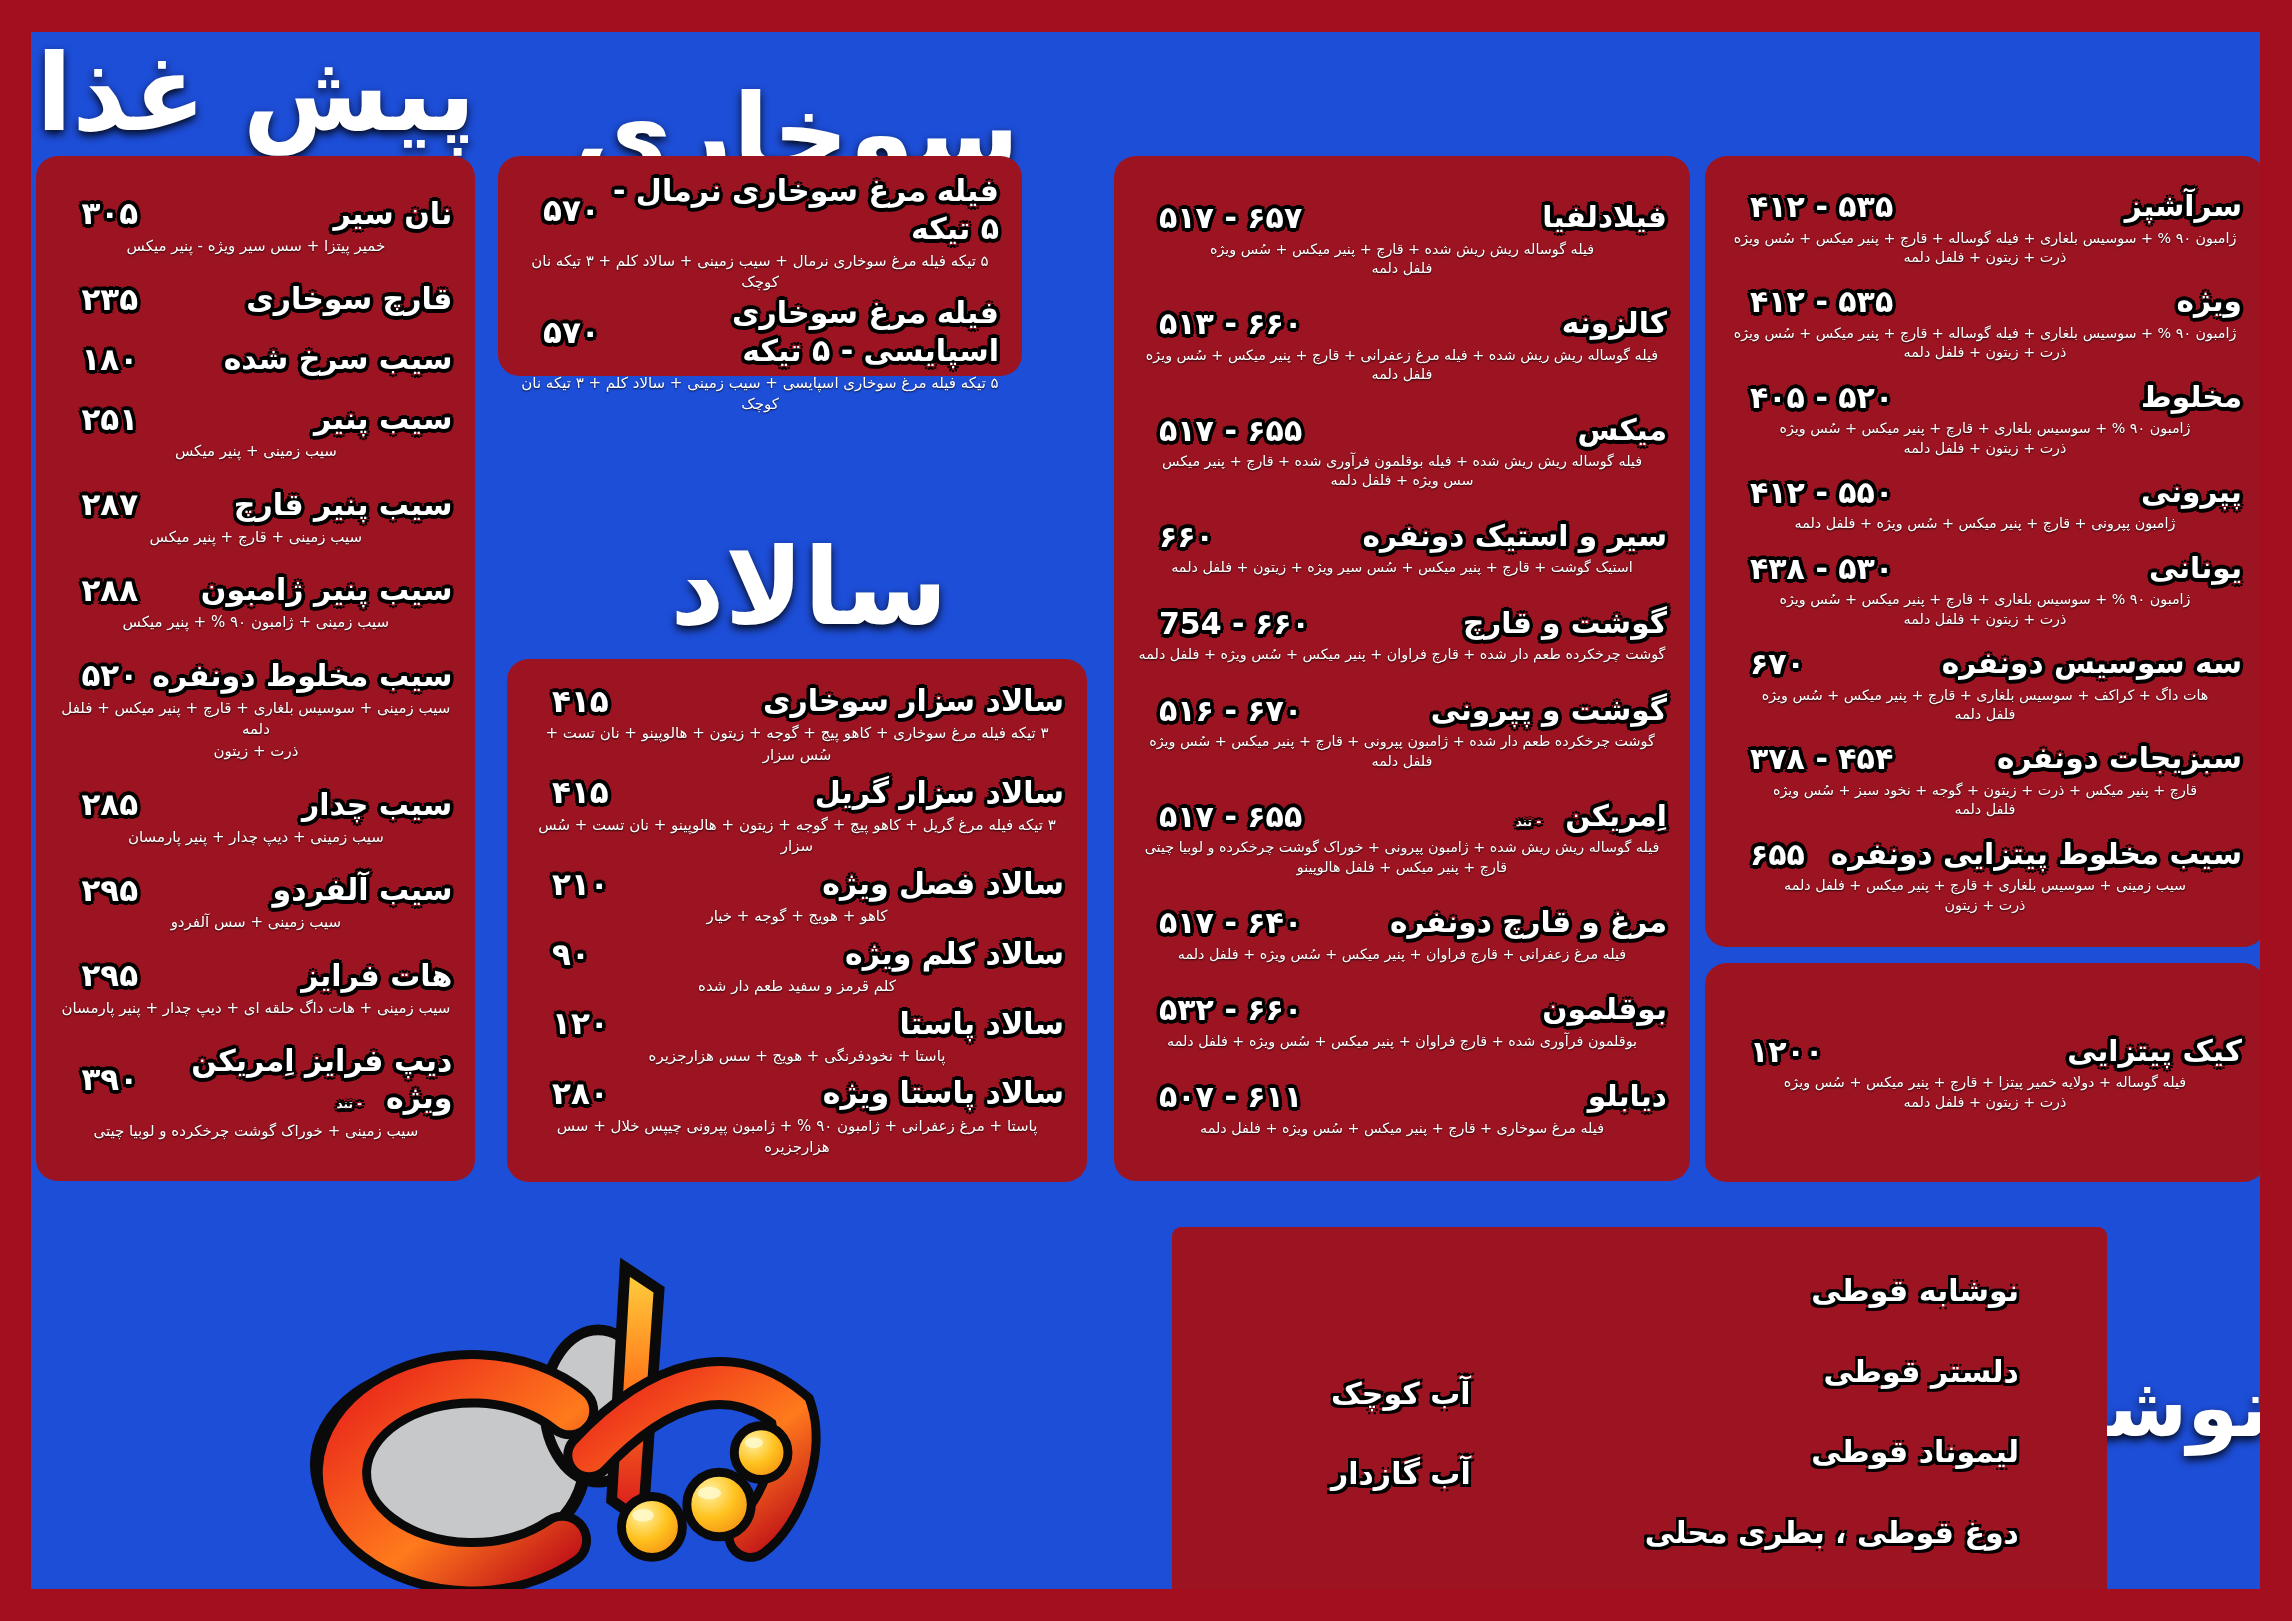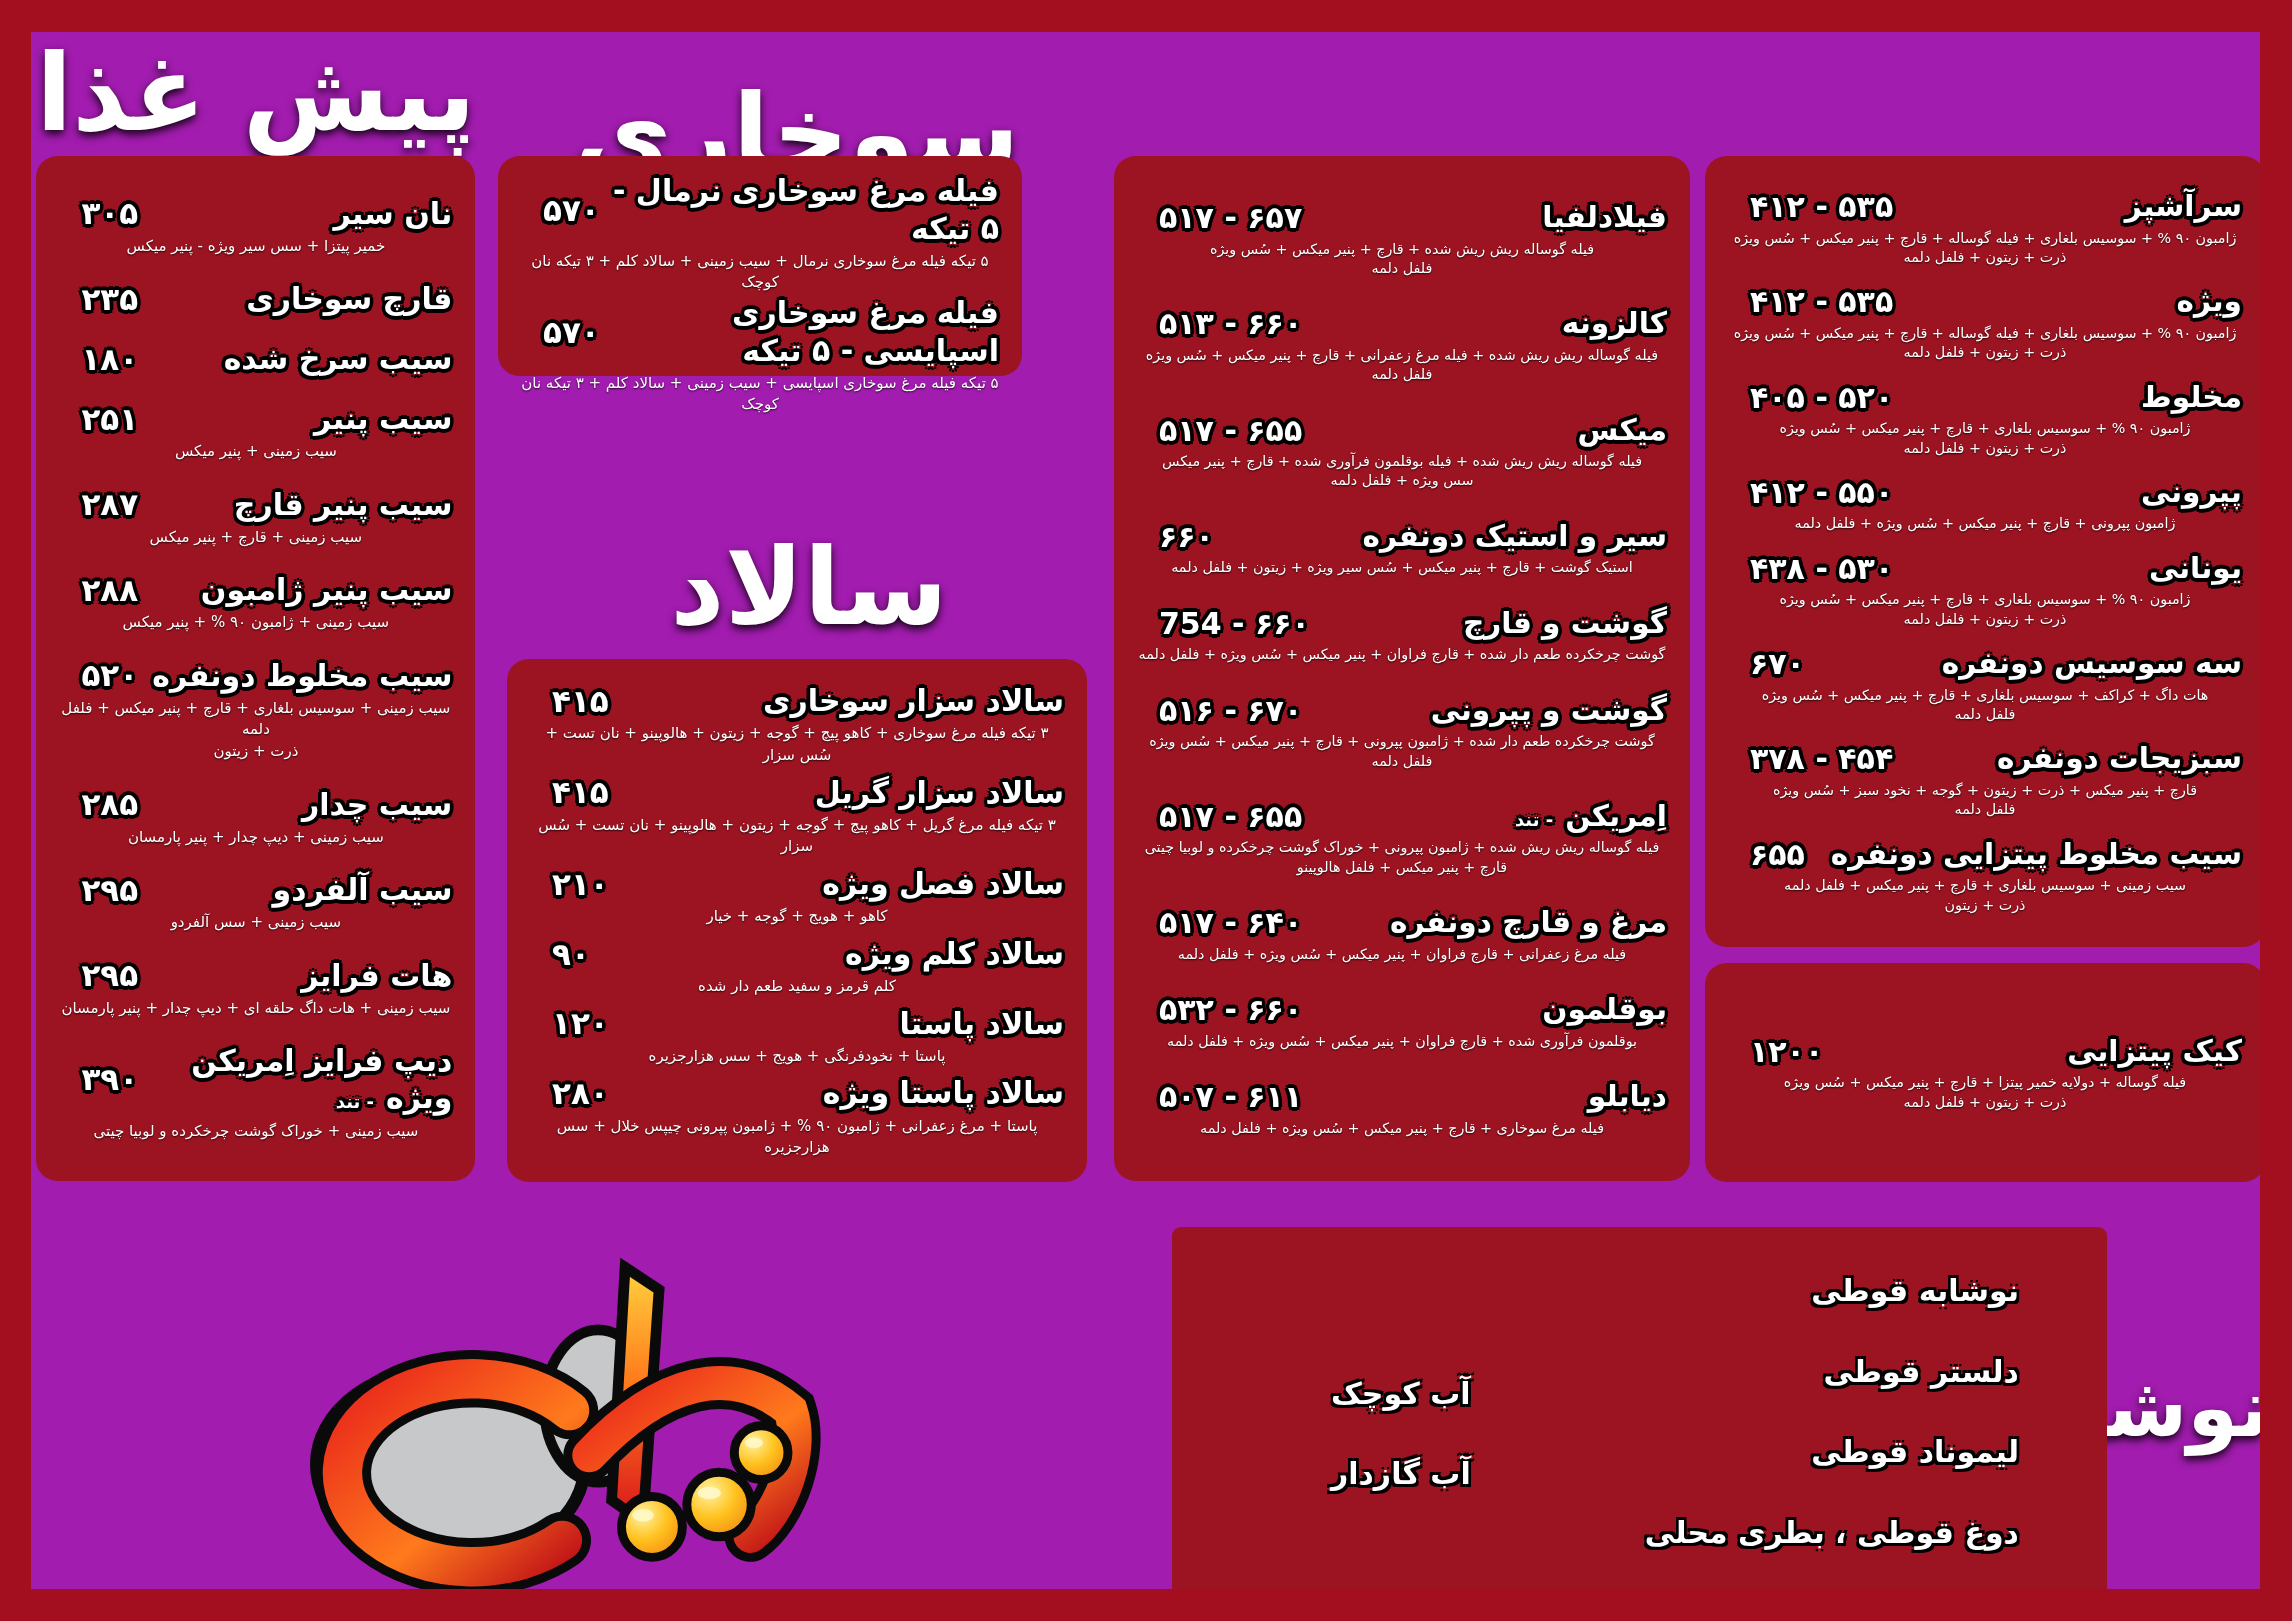--- a/index.html
+++ b/index.html
@@ -1,20 +1,20 @@
 <!DOCTYPE html>
 <html dir="rtl" lang="fa" style="font-size:14.3px"><head>
 <meta charset="utf-8">
 <style>
   html,body{margin:0;padding:0;background:#000;}
   .page{
     position:relative;
     width:2293px;height:1621px;
     box-sizing:border-box;
-    background:#a21caf;
+    background:#1d4ed8;
     border:32px solid #a30f1f;
     font-family:"DejaVu Sans", sans-serif;
     overflow:hidden;
     direction:rtl;
   }
   .section-title{
     position:absolute;
     display:flex;align-items:center;justify-content:center;
     color:#fff;font-weight:800;
     text-shadow:0 3.6px 9px rgba(0,0,0,.9);
@@ -31,21 +31,21 @@
   }
   .menu-item{display:block;}
   .head{
     display:flex;justify-content:space-between;align-items:center;
     direction:rtl;
   }
   .name{
     color:#fff;font-weight:800;font-size:30px;line-height:1.25;
     text-shadow:-2.7px -2.7px 0 #000,2.7px -2.7px 0 #000,-2.7px 2.7px 0 #000,2.7px 2.7px 0 #000,0 3.6px 0 #000,0 -3.6px 0 #000,3.6px 0 0 #000,-3.6px 0 0 #000;
   }
-  .tag{font-size:18px;font-weight:700;margin-right:12px;}
+  .tag{font-size:12px;font-weight:700;margin-right:24px;}
   .price{
     color:#fff;font-weight:800;font-size:31px;direction:ltr;unicode-bidi:isolate;
     text-shadow:-2.7px -2.7px 0 #000,2.7px -2.7px 0 #000,-2.7px 2.7px 0 #000,2.7px 2.7px 0 #000,0 3.6px 0 #000,0 -3.6px 0 #000,3.6px 0 0 #000,-3.6px 0 0 #000;
     white-space:nowrap;
     margin-left:22px;
   }
   .desc{
     color:#fff;font-size:15px;line-height:1.45;font-weight:500;
     text-align:center;white-space:pre-line;margin-top:3.6px;
     text-shadow:0 0.9px 1.8px rgba(0,0,0,.8);

